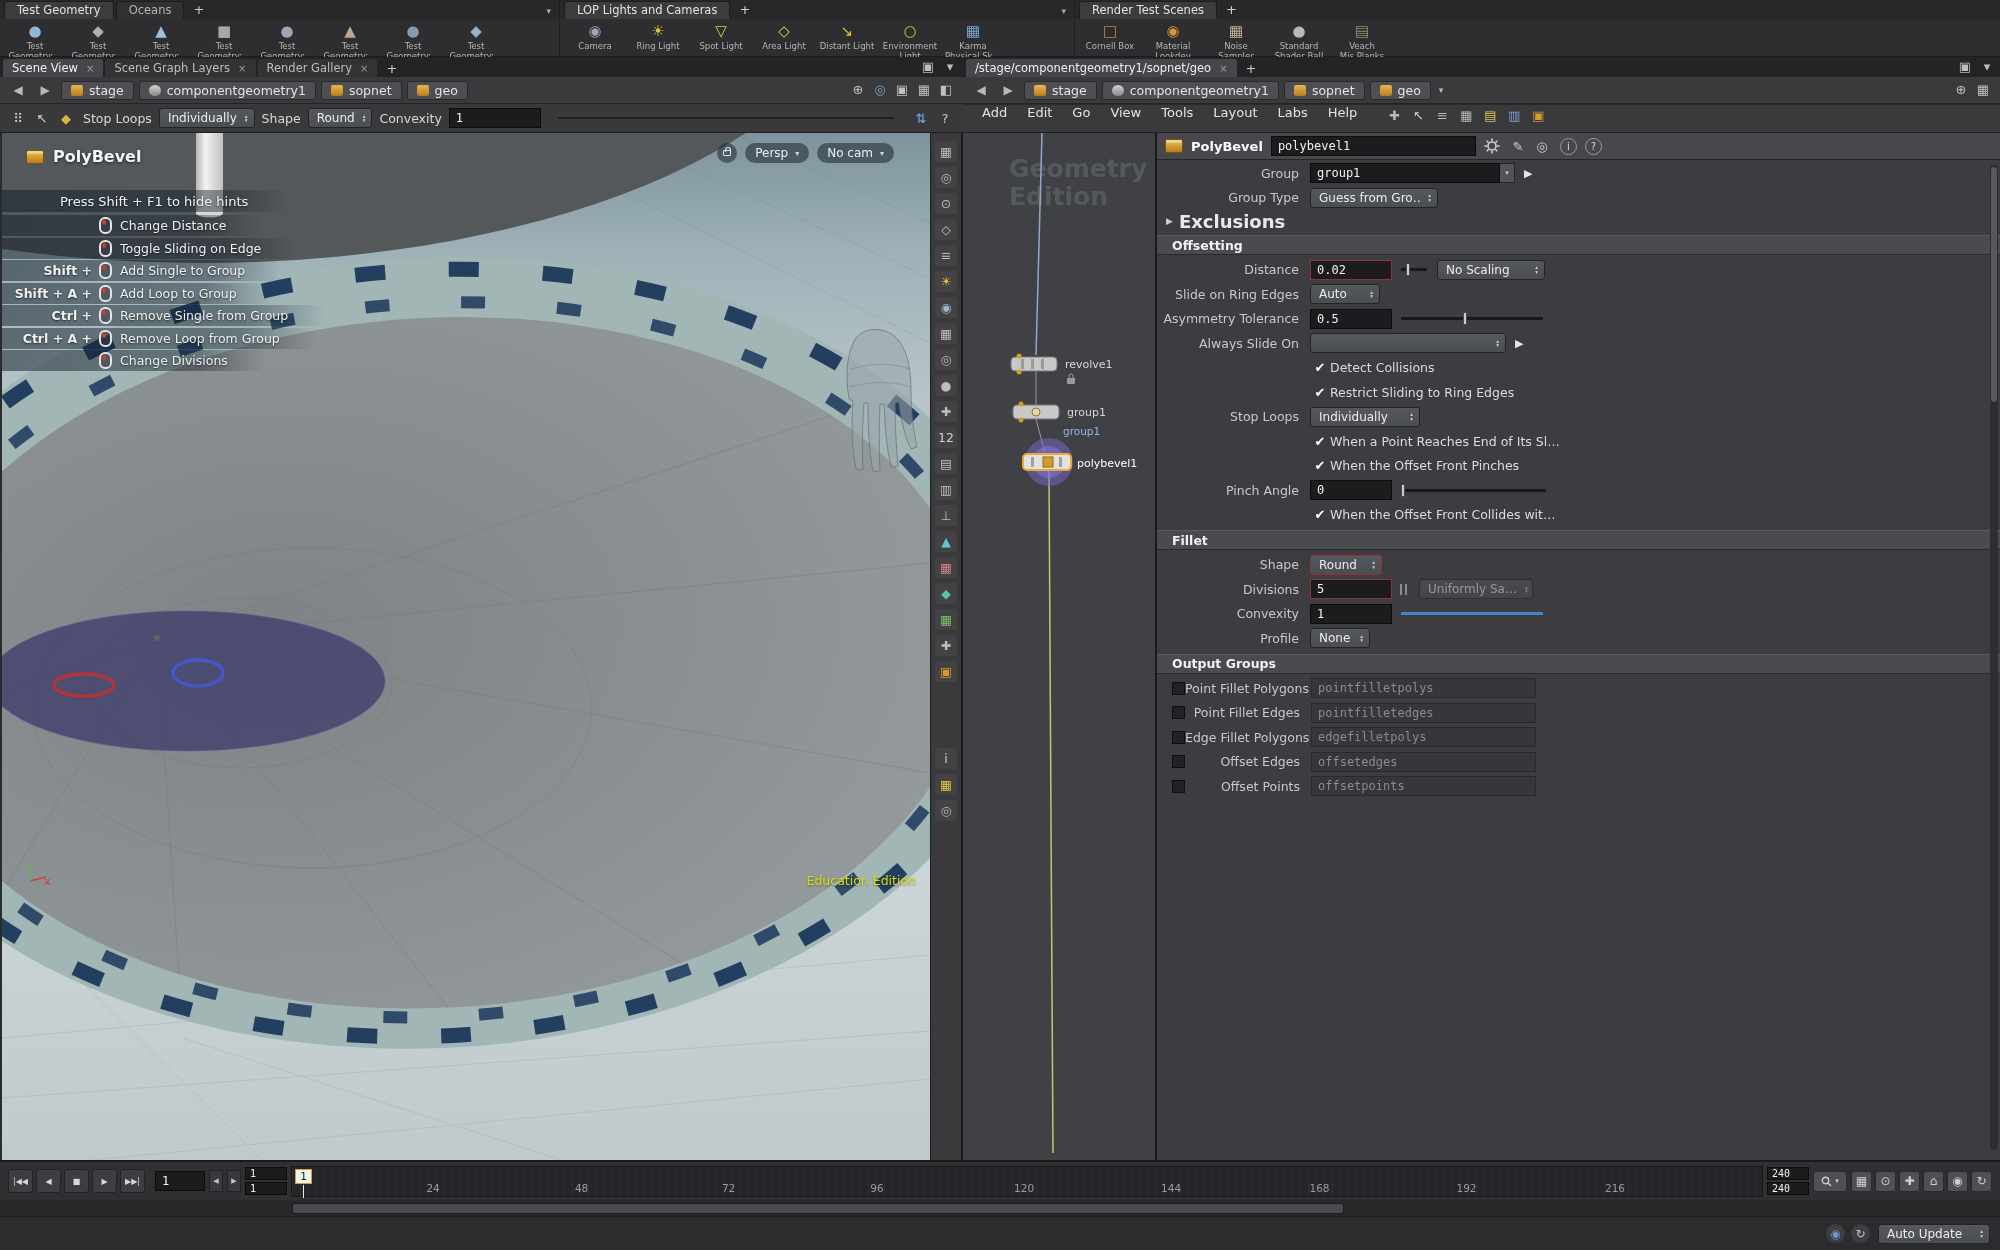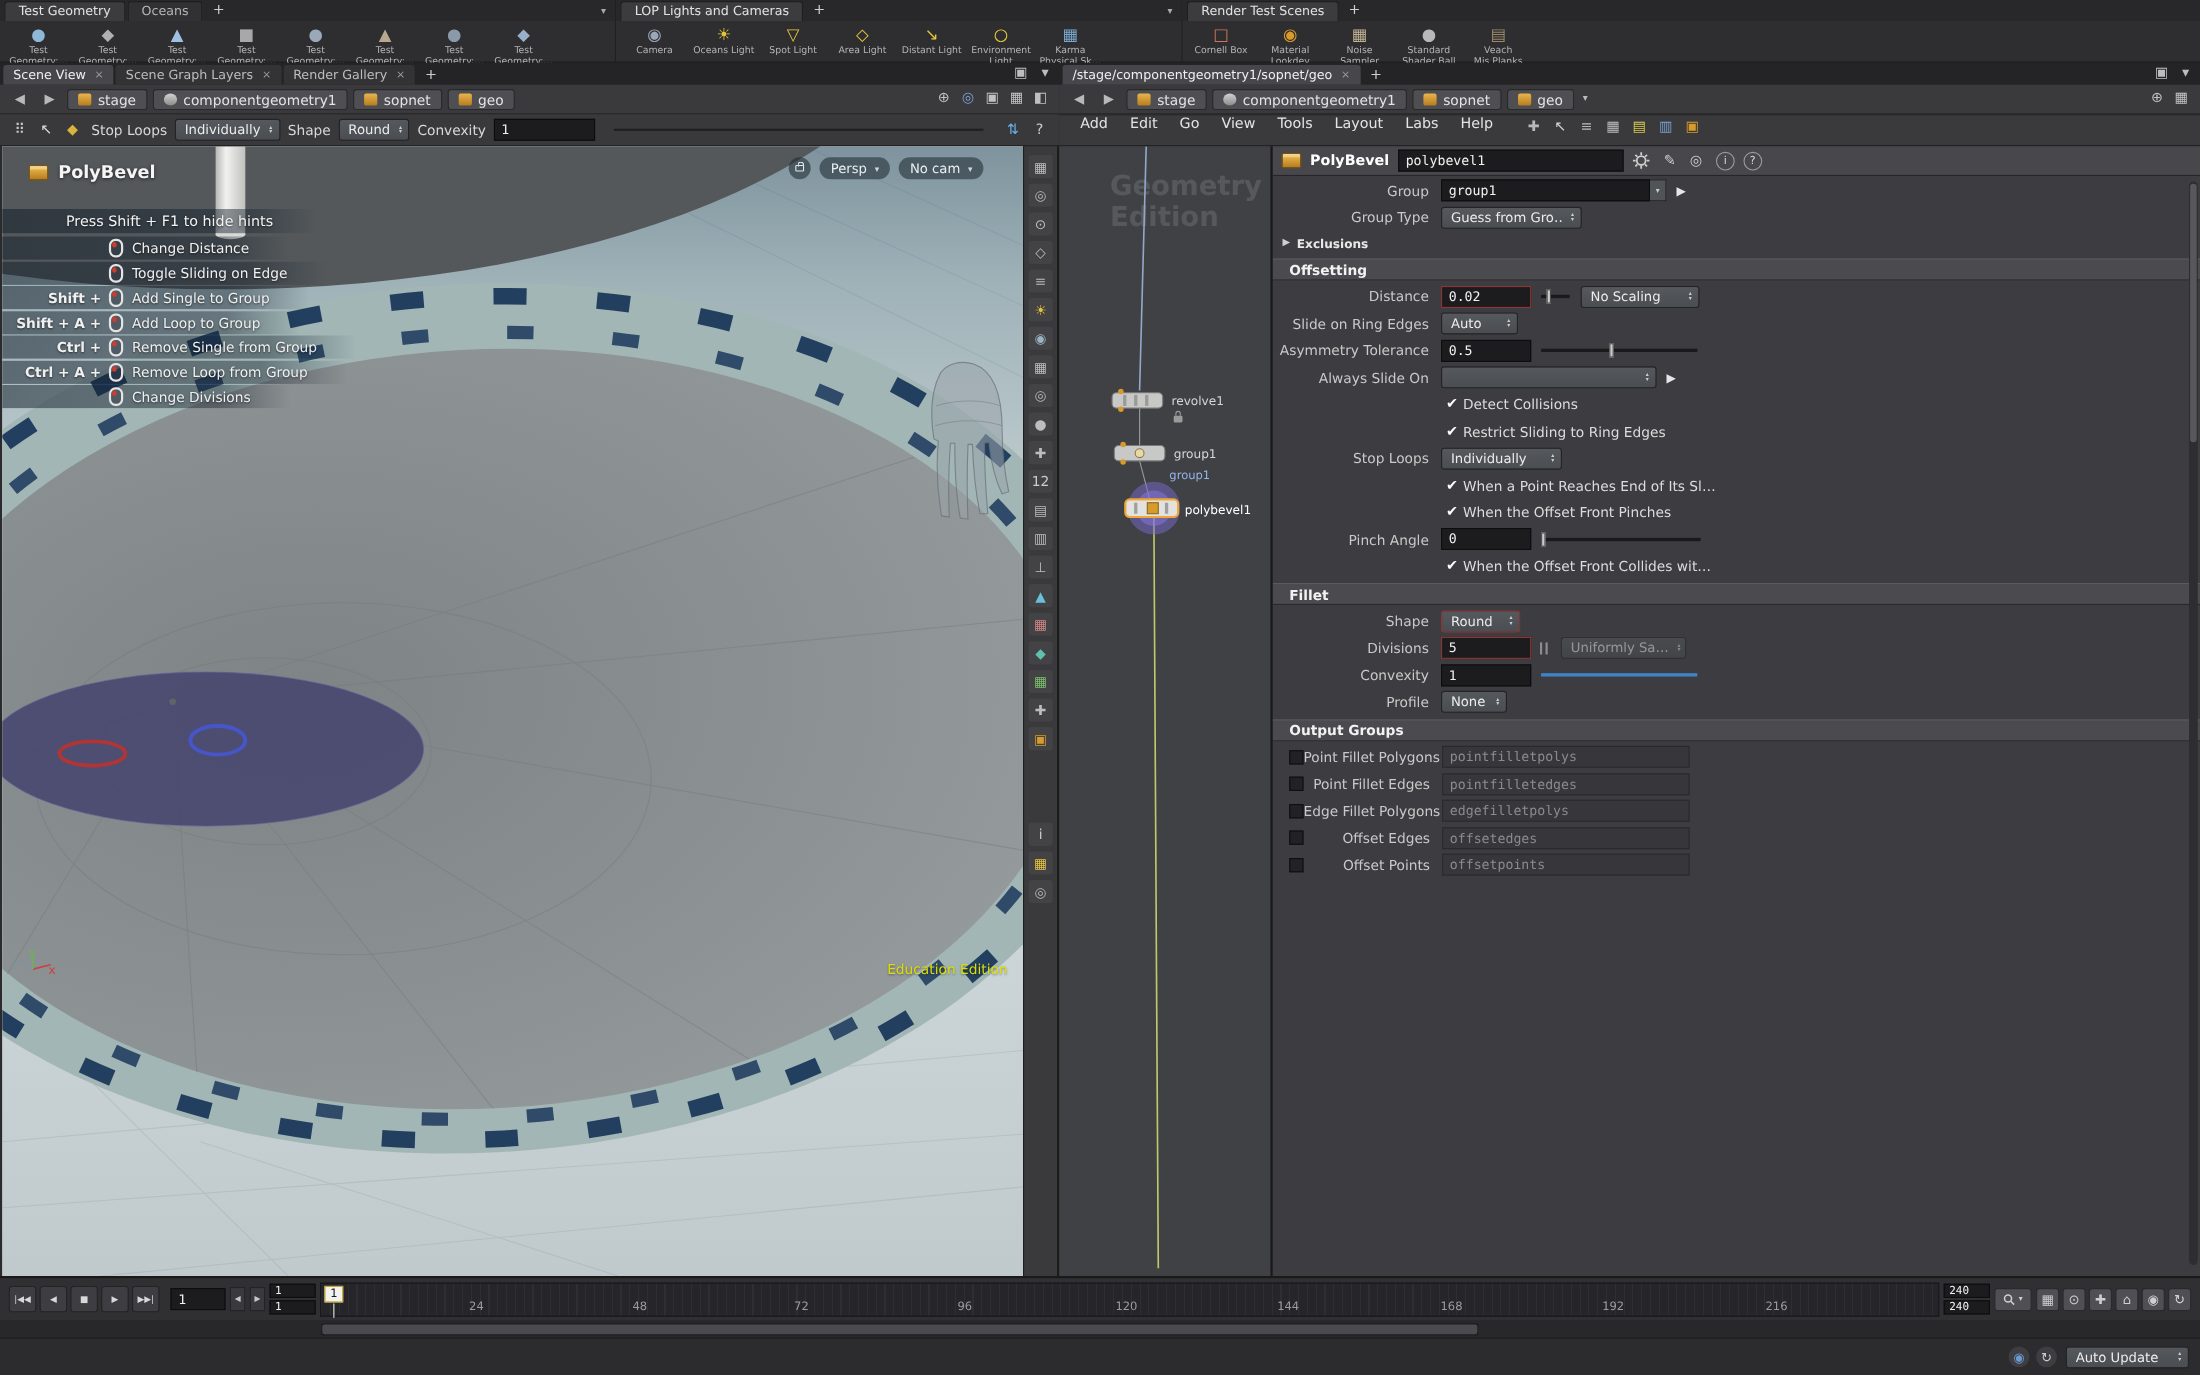--- a/index.html
+++ b/index.html
@@ -89,21 +89,21 @@
 
 
 #params{position:absolute;left:1155px;top:133px;width:845px;height:1027px;background:#3d3d41;border-left:2px solid #1a1a1a;overflow:hidden}
 #phead{height:27px;background:#48484c;border-bottom:1px solid #26262a;display:flex;align-items:center;gap:8px;padding:0 8px}
 #phead .ptype{font-weight:bold;font-size:13px;color:#fff}
 #phead input{width:205px}
 .prow{display:flex;align-items:center;height:23px;margin:1.5px 0;padding-right:10px}
 .plabel{width:153px;text-align:right;padding-right:11px;color:#c9c9c9;font-size:12.5px;white-space:nowrap;overflow:hidden;flex:none}
 .pspacer{width:153px;flex:none}
 .secbar{height:20px;background:#4a4a4f;border-top:1px solid #5a5a5f;border-bottom:1px solid #2a2a2e;display:flex;align-items:center;padding-left:15px;font-weight:bold;font-size:12.5px;color:#f2f2f2;margin:4px 0 3px}
-.collapse{display:flex;align-items:center;height:20px;padding-left:9px;font-weight:bold;font-size:11px;color:#e8e8e8;gap:6px;margin:2px 0}
+.collapse{display:flex;align-items:center;height:20px;padding-left:9px;font-weight:bold;font-size:18px;color:#e8e8e8;gap:6px;margin:2px 0}
 .collapse::before{content:"▶";font-size:9px;color:#cfcfcf}
 .collapse.open::before{content:"▼"}
 .pinp{width:82px}
 .pinp.red{border:1px solid #8d3434}
 .ddarrowbox{width:15px;height:20px;background:#505459;border:1px solid #26262a;border-left:none;display:flex;align-items:center;justify-content:center;font-size:7px;color:#ccc}
 .row-arrow{margin-left:9px;color:#e6e6e6;font-size:11px}
 .chk{width:20px;text-align:center;color:#fff;font-weight:bold;font-size:13px;flex:none}
 .chklabel{color:#dcdcdc;font-size:12.5px;white-space:nowrap}
 .slider{position:relative;height:3px;background:#1a1a1c;margin-left:9px;align-self:center;flex:none}
 .slider .sh{position:absolute;top:-5px;width:4px;height:13px;background:#cdcdcd;border:1px solid #4a4a4a}
@@ -212,21 +212,21 @@
     <div class="shelf-tools">
 
         <div class="shelf-tool">
           <span class="ticon" style="color: rgb(154, 168, 184);">◉</span>
           <span class="tlabel">Camera</span>
           <span class="tlabel"></span>
         </div>
 
         <div class="shelf-tool">
           <span class="ticon" style="color: rgb(230, 197, 60);">☀</span>
-          <span class="tlabel">Oceans Light</span>
+          <span class="tlabel">Ring Light</span>
           <span class="tlabel"></span>
         </div>
 
         <div class="shelf-tool">
           <span class="ticon" style="color: rgb(230, 197, 60);">▽</span>
           <span class="tlabel">Spot Light</span>
           <span class="tlabel"></span>
         </div>
 
         <div class="shelf-tool">

